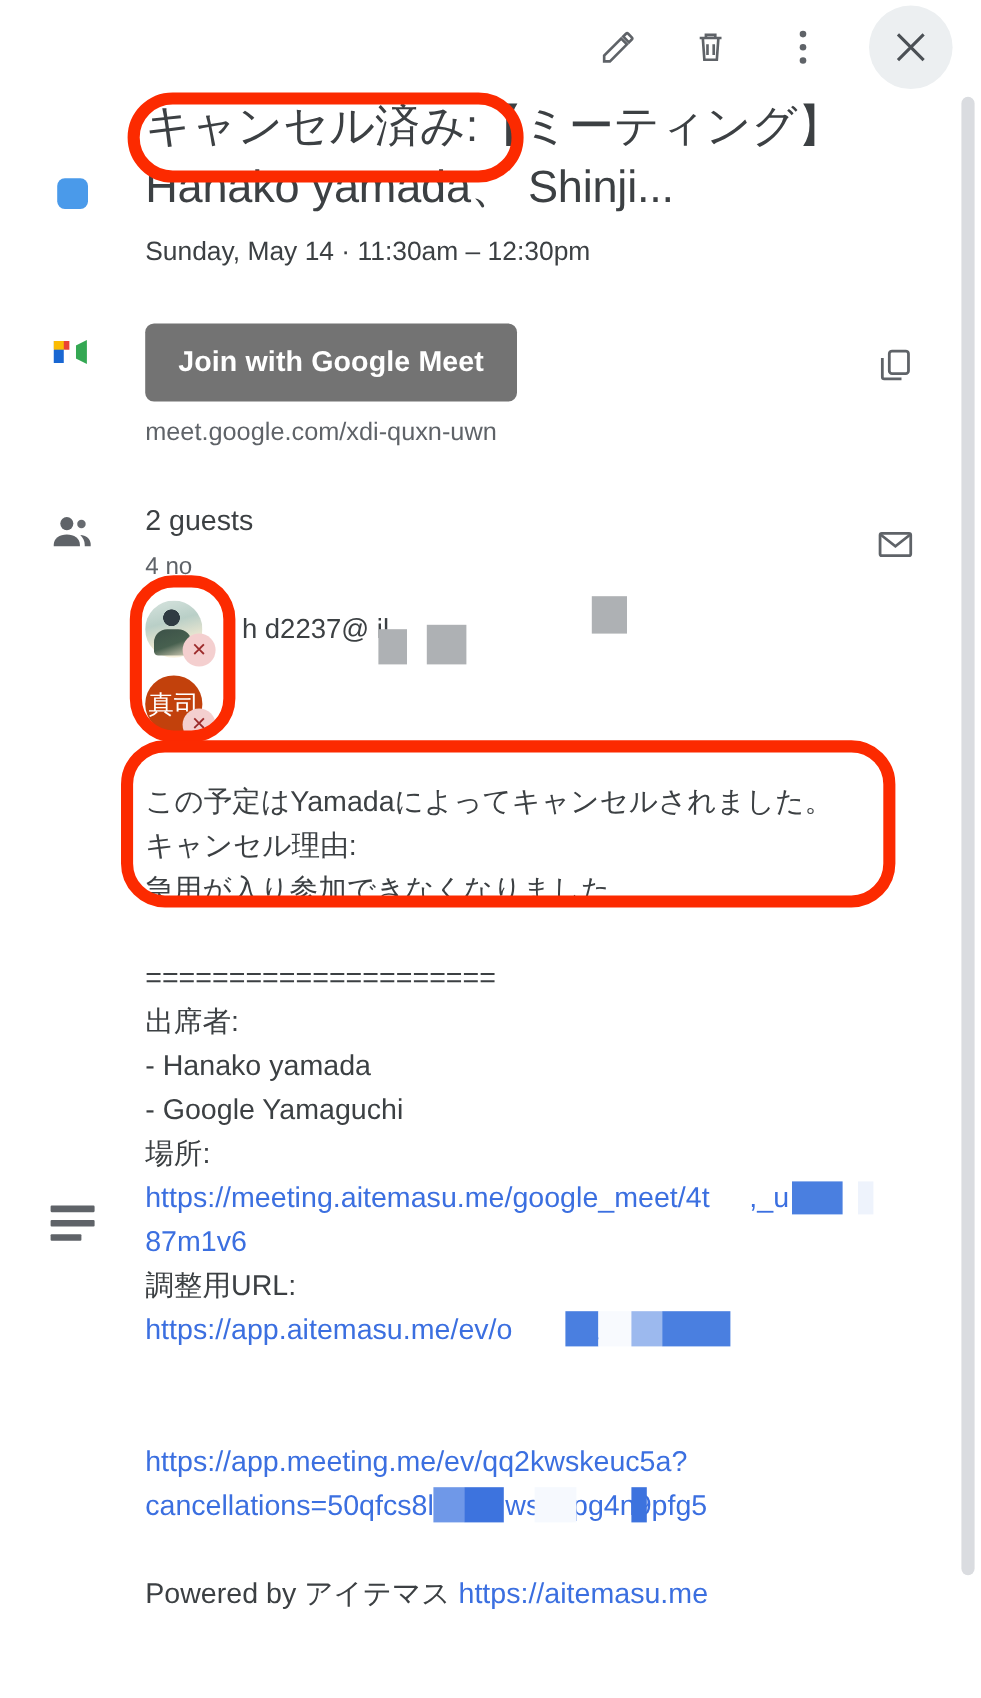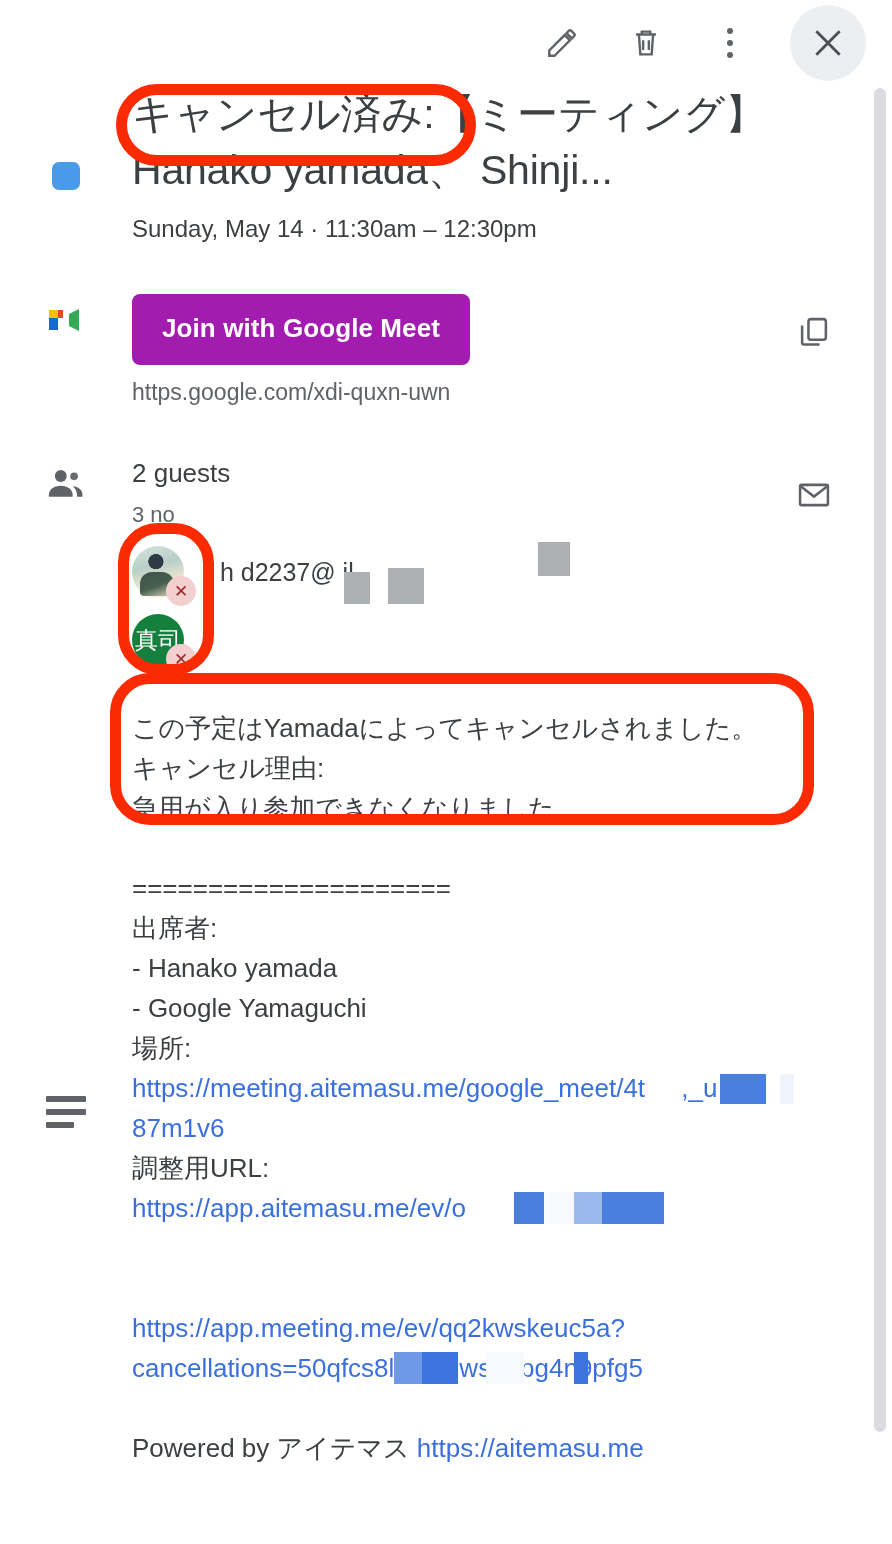--- a/index.html
+++ b/index.html
@@ -90,21 +90,21 @@
     line-height: 34px;
     color: #3c4043;
     margin-top: 14px;
     white-space: nowrap;
   }
 
   
   .meet-block { margin-top: 48px; display:flex; align-items:flex-start; }
   .meet-btn {
     display: inline-block;
-    background: #a21caf;
+    background: #737373;
     color: #ffffff;
     font-size: 26px;
     font-weight: 700;
     padding: 19px 30px 21px 30px;
     border-radius: 8px;
     border: none;
     cursor: pointer;
     letter-spacing: 0.1px;
   }
   .meet-url {
@@ -146,21 +146,21 @@
     position: relative;
   }
   .avatar .pic::after{
     content:"";
     position:absolute; left:8px; top:26px;
     width:34px; height:24px; border-radius:12px 12px 4px 4px;
     background: linear-gradient(160deg,#3c5148 0%,#47604f 55%, #d9d2bb 100%);
   }
   .avatar .initials {
     width: 52px; height: 52px; border-radius: 50%;
-    background: #15803d;
+    background: #c2410c;
     color: #ffffff;
     display:flex; align-items:center; justify-content:center;
     font-size: 23px;
   }
   .decline-badge {
     position: absolute;
     right: -12px; bottom: -8px;
     width: 30px; height: 30px;
     border-radius: 50%;
     background: #f4cfcf;
@@ -274,42 +274,42 @@
           <path d="M20 10h6v20h-6z" fill="#fff"></path>
           <path d="M6 18h8v12H6z" fill="#4285f4"></path>
           <path d="M6 10h9v8H6z" fill="#fbbc04"></path>
           <path d="M15 10h5v8h-5z" fill="#ea4335"></path>
           <path d="M6 18h9v12H6z" fill="#1967d2"></path>
           <path d="M15 18h5v12h-5z" fill="#fff"></path>
         </svg>
       </div>
       <div class="body-col">
         <button class="meet-btn">Join with Google Meet</button>
-        <div class="meet-url">https.google.com/xdi-quxn-uwn</div>
+        <div class="meet-url">meet.google.com/xdi-quxn-uwn</div>
       </div>
       <div class="right-icon">
         <svg width="38" height="38" viewBox="0 0 24 24" fill="none" stroke="#5f6368" stroke-width="1.6">
           <rect x="8.5" y="4.5" width="11" height="13" rx="1.6"></rect>
           <path d="M15.5 20.5H5.6a1.1 1.1 0 01-1.1-1.1V8.5"></path>
         </svg>
       </div>
     </div>
 
     <div class="row guest-block">
       <div class="gutter">
         <svg width="46" height="42" viewBox="0 0 24 24" fill="#5f6368">
           <circle cx="9" cy="8" r="3.4"></circle>
           <path d="M2.2 19c0-3.4 3-5.4 6.8-5.4S15.8 15.6 15.8 19v.8H2.2V19z"></path>
           <circle cx="16.6" cy="8.2" r="2.2" opacity="0.95"></circle>
           <path d="M16 13.9c2.9.2 5.2 1.9 5.4 4.6v1.3h-3.1V19c0-2-.9-3.7-2.3-5.1z"></path>
         </svg>
       </div>
       <div class="body-col">
         <div class="guests-count">2 guests</div>
-        <div class="guests-sub">3 no</div>
+        <div class="guests-sub">4 no</div>
 
         <div class="guest-list">
           <div class="guest-item">
             <div class="avatar">
               <div class="pic"></div>
               <span class="decline-badge">✕</span>
             </div>
             <div class="guest-email">t      h    d2237@   il.   </div>
             <span class="redact-gray" style="left:212px; top:34px; width:26px; height:32px;"></span>
             <span class="redact-gray" style="left:256px; top:30px; width:36px; height:36px;"></span>

